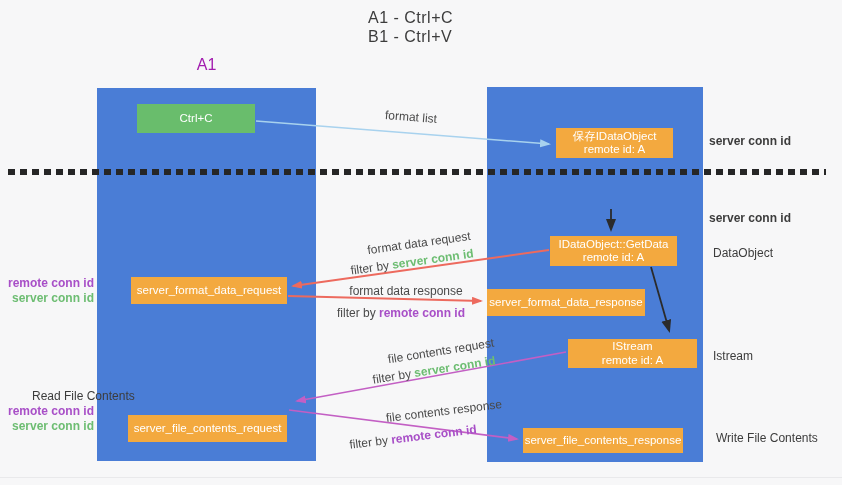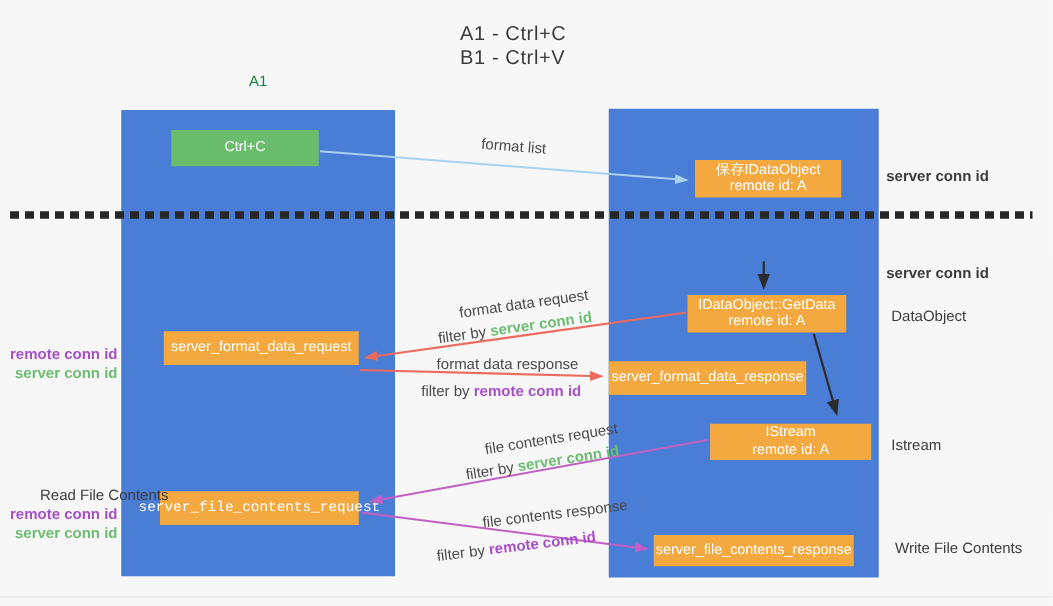--- a/index.html
+++ b/index.html
@@ -2,22 +2,22 @@
 <html style="--background: #f7f7f8; --column-blue: #4a7dd6; --box-green: #69bd6c; --box-orange: #f3a93f; --arrow-lightblue: #a8d2ee; --arrow-red: #ed6a5e; --arrow-magenta: #c35fc4; --arrow-black: #2b2b2b; --text-green: #6dbd72; --text-purple: #a84fc7; --text-dark: #3d3d3d;"><head>
 <meta charset="utf-8">
 <style>
   html,body { margin:0; padding:0; }
   .canvas {
     position:relative; width:842px; height:485px;
     background: var(--background, #f7f7f8);
     font-family:"Liberation Sans", sans-serif;
     overflow:hidden; color: var(--text-dark, #3d3d3d);
   }
-  .title-block { position:absolute; left:368px; top:8px; font-size:16px; line-height:19px; letter-spacing:.5px; color:#3c3c3c;margin-top:10px; }
-  .col-header { position:absolute; text-align:center; font-size:12px; line-height:14px; color:#15803d; }
+  .title-block { position:absolute; left:368px; top:8px; font-size:16px; line-height:19px; letter-spacing:.5px; color:#3c3c3c; }
+  .col-header { position:absolute; text-align:center; font-size:16px; line-height:14px; color:#a21caf; }
   .column { position:absolute; background:var(--column-blue); z-index:1; }
   .node {
     position:absolute; z-index:3; display:flex; flex-direction:column;
     align-items:center; justify-content:center; text-align:center;
     color:#fff; font-size:11.5px; line-height:13.5px;
   }
   .green  { background:var(--box-green); }
   .orange { background:var(--box-orange); }
   .dotted-line {
     position:absolute; left:8px; top:169px; width:818px; height:6px; z-index:2;
@@ -71,27 +71,27 @@
     <div>remote id: A</div>
   </div>
   <div class="node orange" style="left:550px; top:236px; width:127px; height:30px;">
     <div>IDataObject::GetData</div>
     <div>remote id: A</div>
   </div>
   <div class="node orange" style="left:568px; top:339px; width:129px; height:29px;">
     <div>IStream</div>
     <div>remote id: A</div>
   </div>
-  <div class="node orange" style="left:131px; top:265px; width:156px; height:27px;">
+  <div class="node orange" style="left:131px; top:277px; width:156px; height:27px;">
     <div>server_format_data_request</div>
   </div>
   <div class="node orange" style="left:487px; top:289px; width:158px; height:27px;">
     <div>server_format_data_response</div>
   </div>
-  <div class="node orange" style="left:128px; top:393px; width:159px; height:27px;font-family:Liberation Mono, monospace;">
+  <div class="node orange" style="left:128px; top:415px; width:159px; height:27px;">
     <div>server_file_contents_request</div>
   </div>
   <div class="node orange" style="left:523px; top:428px; width:160px; height:25px;">
     <div>server_file_contents_response</div>
   </div>
 
   <svg class="arrows" width="842" height="485">
     <defs>
       <marker id="mk-blue" markerUnits="userSpaceOnUse" markerWidth="11" markerHeight="9" refX="9" refY="4" orient="auto">
         <path class="mk-blue" d="M0,0 L11,4 L0,8 Z"></path>

